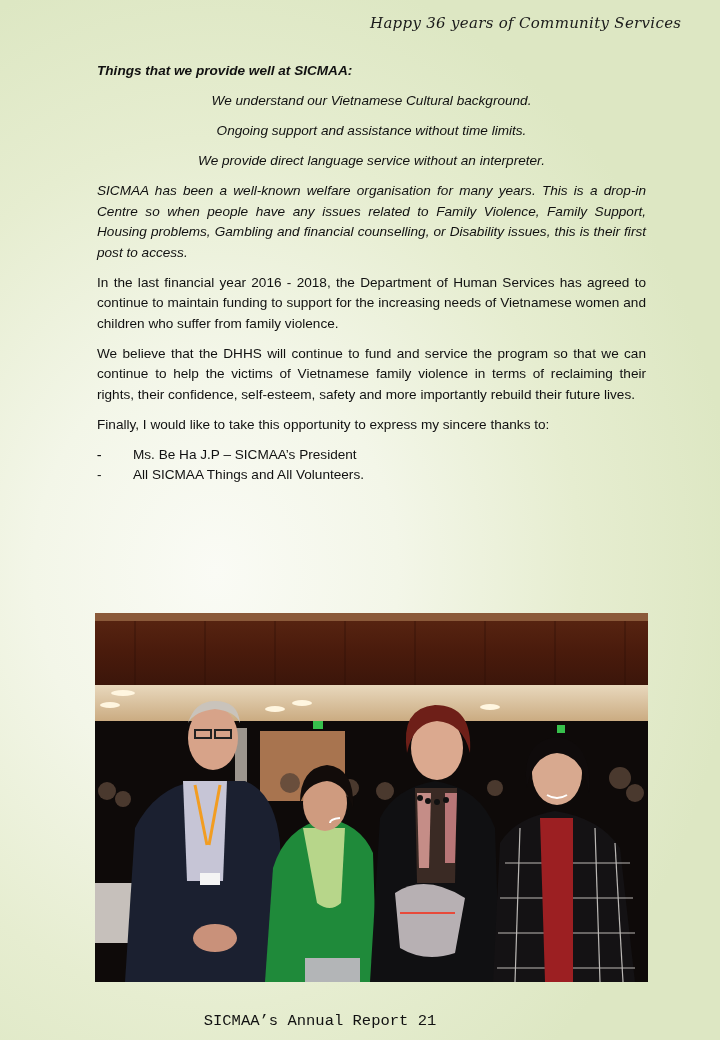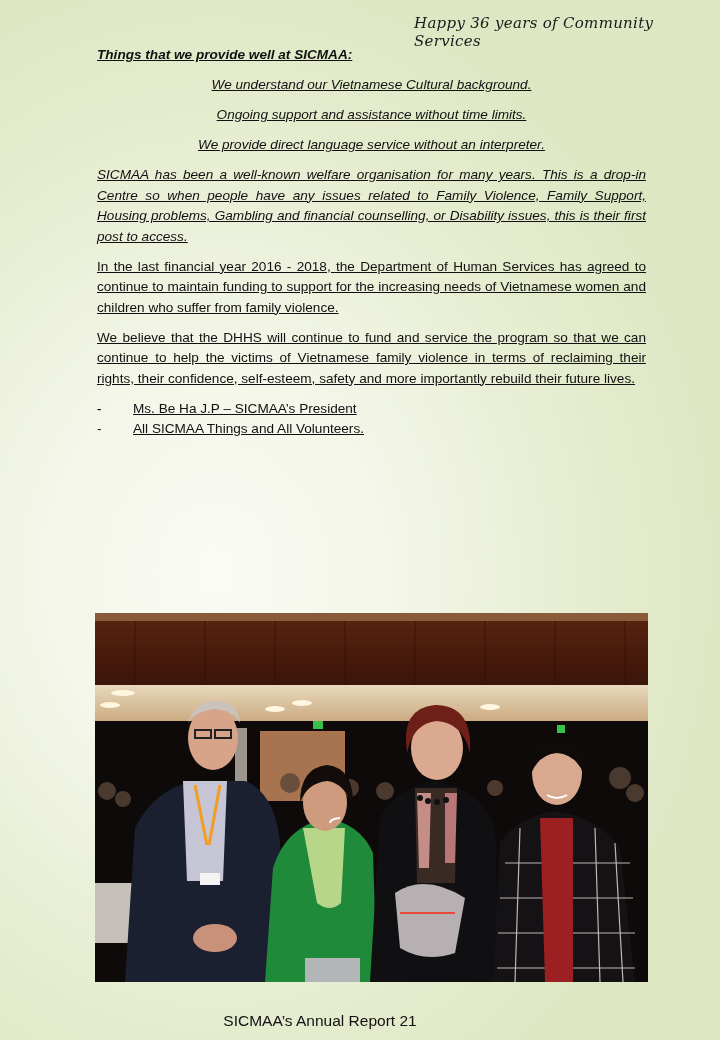--- a/index.html
+++ b/index.html
@@ -7,55 +7,56 @@
     width: 720px; height: 1040px; position: relative; overflow: hidden;
     background:
       radial-gradient(ellipse 520px 620px at 30% 55%, #fafbf5 0%, #f3f6e8 35%, #e6edd0 70%, #dde7c3 100%);
     background-color: #e3ebcc;
     font-family: "Liberation Sans", sans-serif;
     color: #111;
   }
   .header-tag {
     position: absolute; top: 14px; left: 370px;
     font-family: "DejaVu Serif", serif; font-style: italic;
-    font-size: 15px; color: #1a1a1a; letter-spacing: 0.3px; margin-left: 44px;
+    font-size: 15px; color: #1a1a1a; letter-spacing: 0.3px;
   }
   .content {
-    position: absolute; left: 97px; top: 45px; width: 549px;
-    font-size: 13.6px; line-height: 20.5px; text-decoration: underline;
+    position: absolute; left: 97px; top: 61px; width: 549px;
+    font-size: 13.6px; line-height: 20.5px;
   }
   .content p { margin: 0 0 9.5px 0; }
   .it { font-style: italic; text-align: center; }
   .bold-it { font-style: italic; font-weight: bold; }
   .just { text-align: justify; }
   .list { margin: 0; padding: 0; list-style: none; }
   .list li { position: relative; padding-left: 36px; line-height: 20.5px; }
   .list li .dash { position: absolute; left: 0; top: 0; }
   .photo {
     position: absolute; left: 95px; top: 613px; width: 553px; height: 369px;
     overflow: hidden; background: #1b0e09;
   }
   .footer {
     position: absolute; top: 1012px; left: 0; width: 640px; text-align: center;
-    font-family: Liberation Sans, sans-serif; font-size: 15.5px; color: #111;
+    font-family: Liberation Mono, monospace; font-size: 15.5px; color: #111;
   }
 </style>
 </head>
 <body>
 
 <div class="header-tag">Happy 36 years of Community Services</div>
 
 <div class="content">
   <p class="bold-it">Things that we provide well at SICMAA:</p>
   <p class="it">We understand our Vietnamese Cultural background.</p>
   <p class="it">Ongoing support and assistance without time limits.</p>
   <p class="it">We provide direct language service without an interpreter.</p>
   <p class="it just">SICMAA has been a well-known welfare organisation for many years.  This is a drop-in Centre so when people have any issues related to Family Violence, Family Support, Housing problems, Gambling and financial counselling, or Disability issues, this is their first post to access.</p>
   <p class="just">In the last financial year 2016 - 2018, the Department of Human Services has agreed to continue to maintain funding to support for the increasing needs of Vietnamese women and children who suffer from family violence.</p>
   <p class="just">We believe that the DHHS will continue to fund and service the program so that we can continue to help the victims of Vietnamese family violence in terms of reclaiming their rights, their confidence, self-esteem, safety and more importantly rebuild their future lives.</p>
+  <p>Finally, I would like to take this opportunity  to express my sincere thanks to:</p>
   <ul class="list">
     <li><span class="dash">-</span></li>
     <li><span class="dash">-</span><span>Ms. Be Ha J.P – SICMAA’s President</span></li>
     <li><span class="dash">-</span><span>All SICMAA Things and All Volunteers.</span></li>
   </ul>
 </div>
 
 <div class="photo" title="Four people standing arm in arm at a community event in a hall">
   <svg width="553" height="369" viewBox="0 0 553 369">
     <defs>

